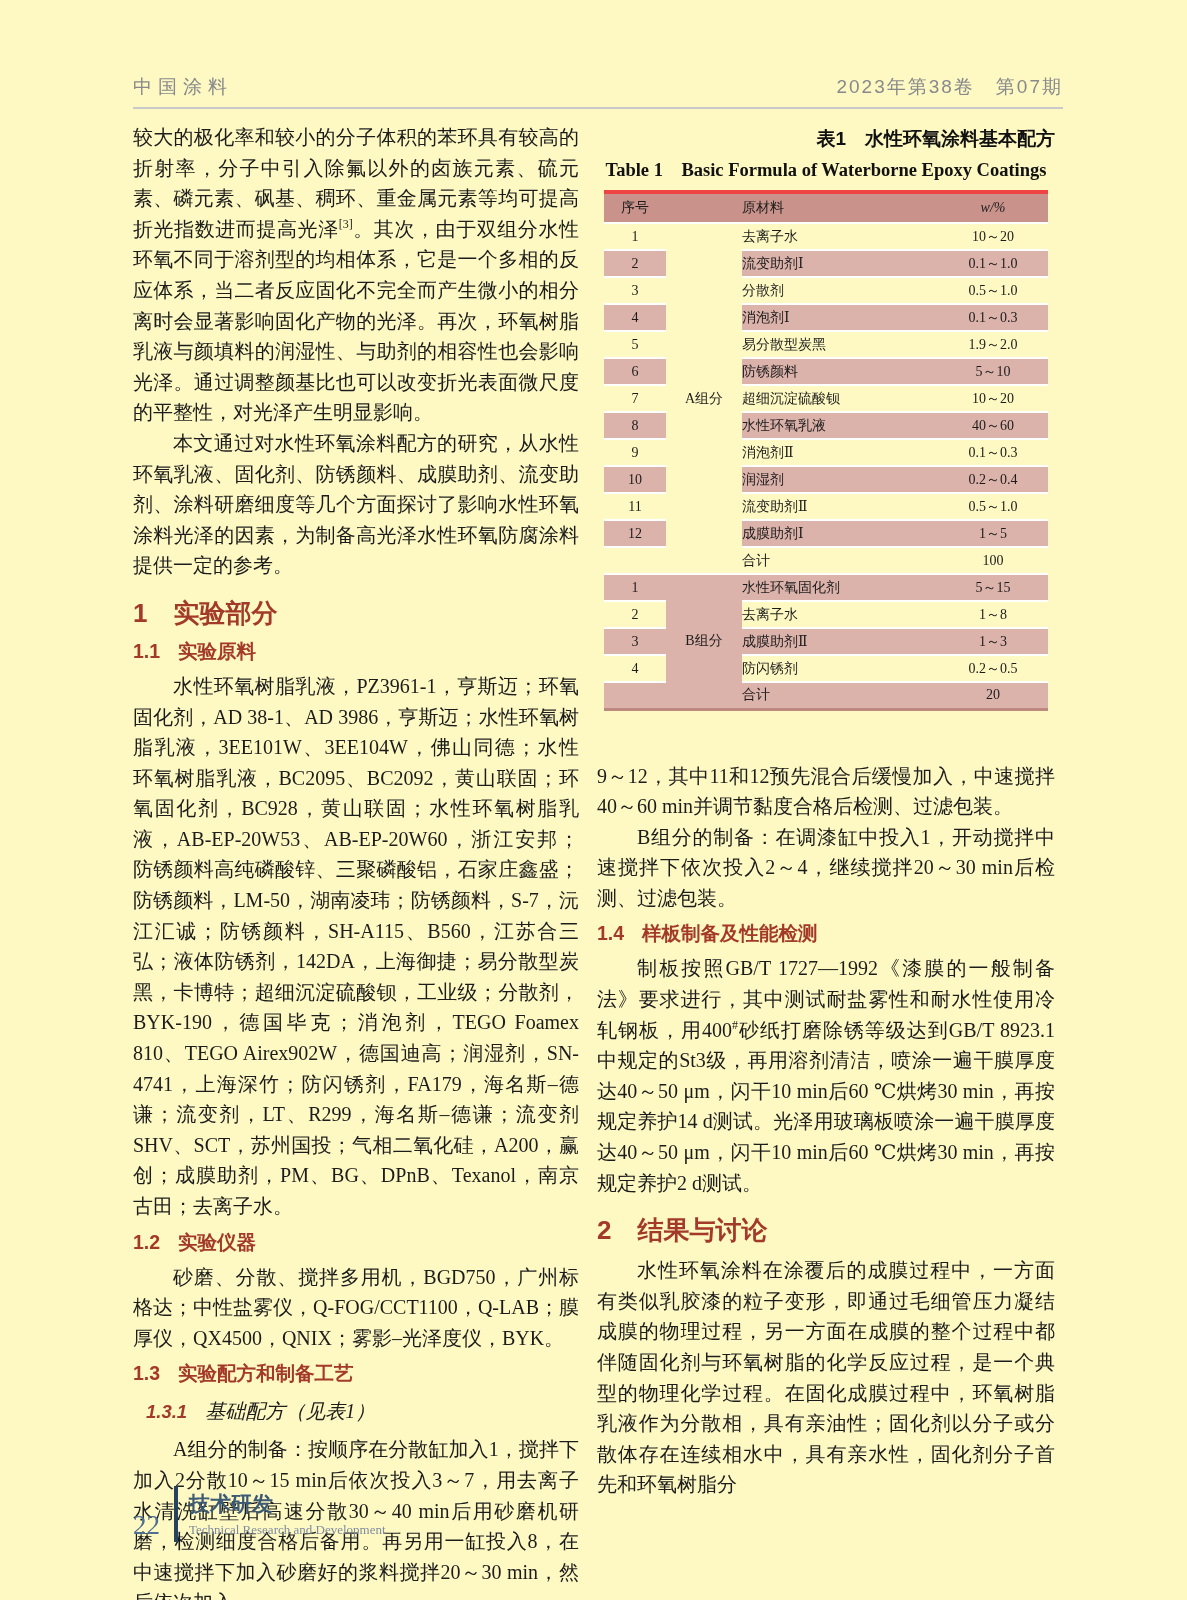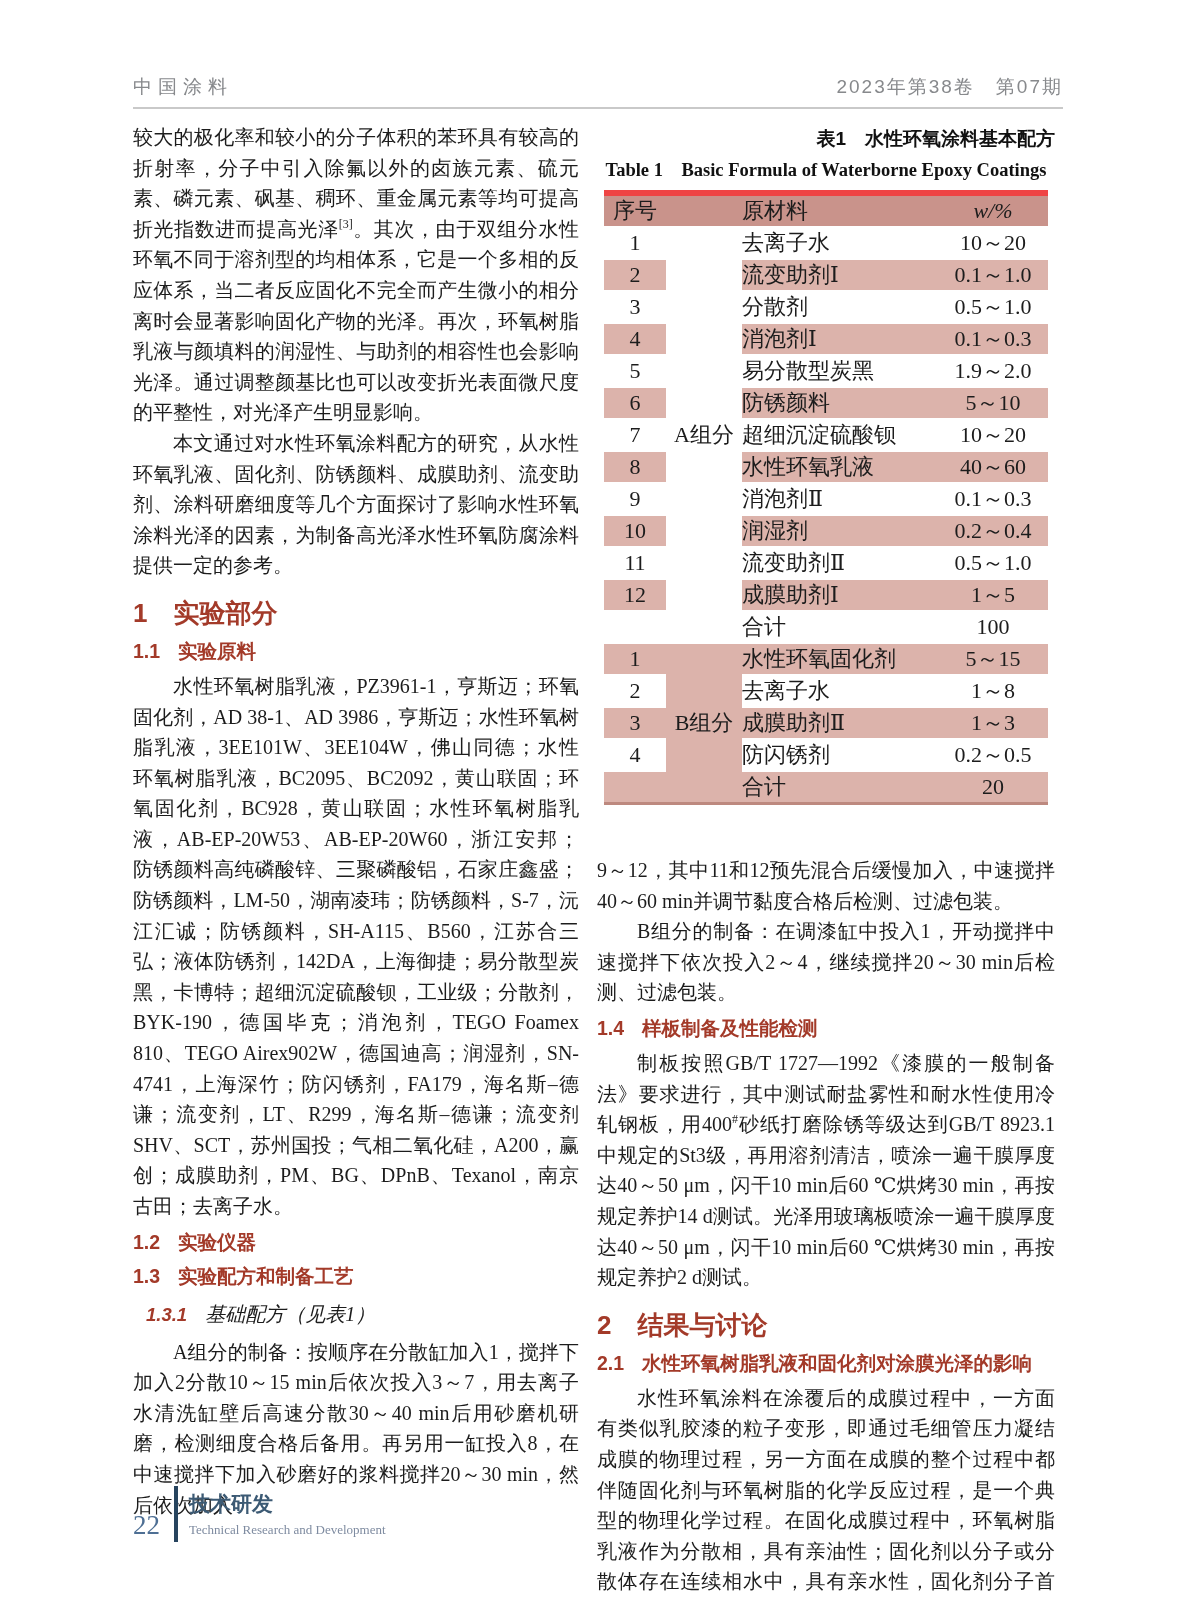--- a/index.html
+++ b/index.html
@@ -1,19 +1,19 @@
 <!DOCTYPE html>
 <html><head>
 <meta charset="utf-8">
 <style>
   * { margin:0; padding:0; box-sizing:border-box; }
   html,body { background:#e9e9e9; }
   .page {
     position:relative; width:1187px; height:1600px; margin:0 auto;
-    background:#ffffff; overflow:hidden;
+    background:#fef9c3; overflow:hidden;
     font-family:"Liberation Serif","DejaVu Serif",serif;
     color:#1c1c1c;
   }
 
   
   .runhead {
     position:absolute; left:133px; top:74px; width:930px;
     display:flex; justify-content:space-between; align-items:baseline;
     font-family:"Liberation Sans","DejaVu Sans",sans-serif;
     font-size:19px; color:#87898c;
@@ -61,22 +61,22 @@
   .tbl-title-zh {
     text-align:right; font-family:"Liberation Sans","DejaVu Sans",sans-serif;
     font-weight:bold; font-size:19px; color:#111; margin-bottom:5px;
   }
   .tbl-title-en {
     text-align:center; font-family:"Liberation Serif","DejaVu Serif",serif;
     font-weight:bold; font-size:18.5px; color:#111; margin-bottom:8px;
   }
   table.formula {
     width:444px; margin:4px auto; border-collapse:collapse;
-    border-top:6px solid #ef4444; border-bottom:3px solid #bd897f;
-    font-size:22px;
+    border-top:4px solid #ef4444; border-bottom:3px solid #bd897f;
+    font-size:14px;
   }
   table.formula td {
     height:27px; border-bottom:2px solid #ffffff; padding:0;
     vertical-align:middle; color:#1c1c1c;
   }
   table.formula tr.hdr td { height:31px; background:#c9938b; }
   td.c-seq { width:62px; text-align:center; }
   td.c-grp { width:76px; text-align:center; }
   td.c-mat { width:196px; text-align:left; padding-left:15px; }
   td.c-pct { width:110px; text-align:center; }
@@ -129,20 +129,21 @@
     <div class="h2">
       <span class="num">1.1</span><span>实验原料</span>
     </div>
 
     <p class="body indent">水性环氧树脂乳液，PZ3961-1，亨斯迈；环氧固化剂，AD 38-1、AD 3986，亨斯迈；水性环氧树脂乳液，3EE101W、3EE104W，佛山同德；水性环氧树脂乳液，BC2095、BC2092，黄山联固；环氧固化剂，BC928，黄山联固；水性环氧树脂乳液，AB-EP-20W53、AB-EP-20W60，浙江安邦；防锈颜料高纯磷酸锌、三聚磷酸铝，石家庄鑫盛；防锈颜料，LM-50，湖南凌玮；防锈颜料，S-7，沅江汇诚；防锈颜料，SH-A115、B560，江苏合三弘；液体防锈剂，142DA，上海御捷；易分散型炭黑，卡博特；超细沉淀硫酸钡，工业级；分散剂，BYK-190，德国毕克；消泡剂，TEGO Foamex 810、TEGO Airex902W，德国迪高；润湿剂，SN-4741，上海深竹；防闪锈剂，FA179，海名斯–德谦；流变剂，LT、R299，海名斯–德谦；流变剂SHV、SCT，苏州国投；气相二氧化硅，A200，赢创；成膜助剂，PM、BG、DPnB、Texanol，南京古田；去离子水。</p>
 
     <div class="h2">
       <span class="num">1.2</span><span>实验仪器</span>
     </div>
 
+    <p class="body indent">砂磨、分散、搅拌多用机，BGD750，广州标格达；中性盐雾仪，Q-FOG/CCT1100，Q-LAB；膜厚仪，QX4500，QNIX；雾影–光泽度仪，BYK。</p>
 
     <div class="h2">
       <span class="num">1.3</span><span>实验配方和制备工艺</span>
     </div>
 
     <div class="h3">
       <span class="num">1.3.1</span><span class="txt">基础配方（见表1）</span>
     </div>
 
 
@@ -267,23 +268,20 @@
     <div class="h2">
       <span class="num">1.4</span><span>样板制备及性能检测</span>
     </div>
 
     <p class="body indent"><span>制板按照GB/T 1727—1992《漆膜的一般制备法》要求进行，其中测试耐盐雾性和耐水性使用冷轧钢板，用400</span><sup class="ref">#</sup><span>砂纸打磨除锈等级达到GB/T 8923.1中规定的St3级，再用溶剂清洁，喷涂一遍干膜厚度达40～50 μm，闪干10 min后60 ℃烘烤30 min，再按规定养护14 d测试。光泽用玻璃板喷涂一遍干膜厚度达40～50 μm，闪干10 min后60 ℃烘烤30 min，再按规定养护2 d测试。</span></p>
 
     <div class="h1">
       <span class="num">2</span><span>结果与讨论</span>
     </div>
 
-    <div class="h2">
-      <span class="num">2.1</span><span>水性环氧树脂乳液和固化剂对涂膜光泽的影响</span>
-    </div>
 
     <p class="body indent">水性环氧涂料在涂覆后的成膜过程中，一方面有类似乳胶漆的粒子变形，即通过毛细管压力凝结成膜的物理过程，另一方面在成膜的整个过程中都伴随固化剂与环氧树脂的化学反应过程，是一个典型的物理化学过程。在固化成膜过程中，环氧树脂乳液作为分散相，具有亲油性；固化剂以分子或分散体存在连续相水中，具有亲水性，固化剂分子首先和环氧树脂分</p>
 
   </div>
 
   <div class="footer">
     <span class="pagenum">22</span>
     <span class="bar"></span>
     <span class="labels">
       <span class="zh">技术研发</span>

